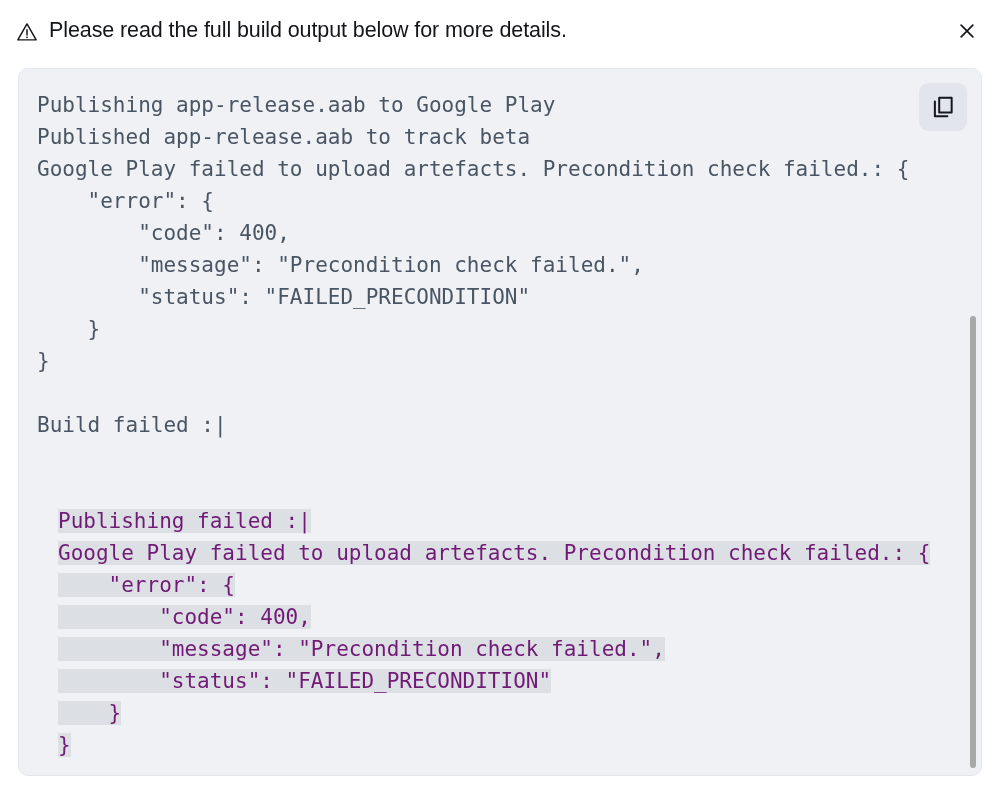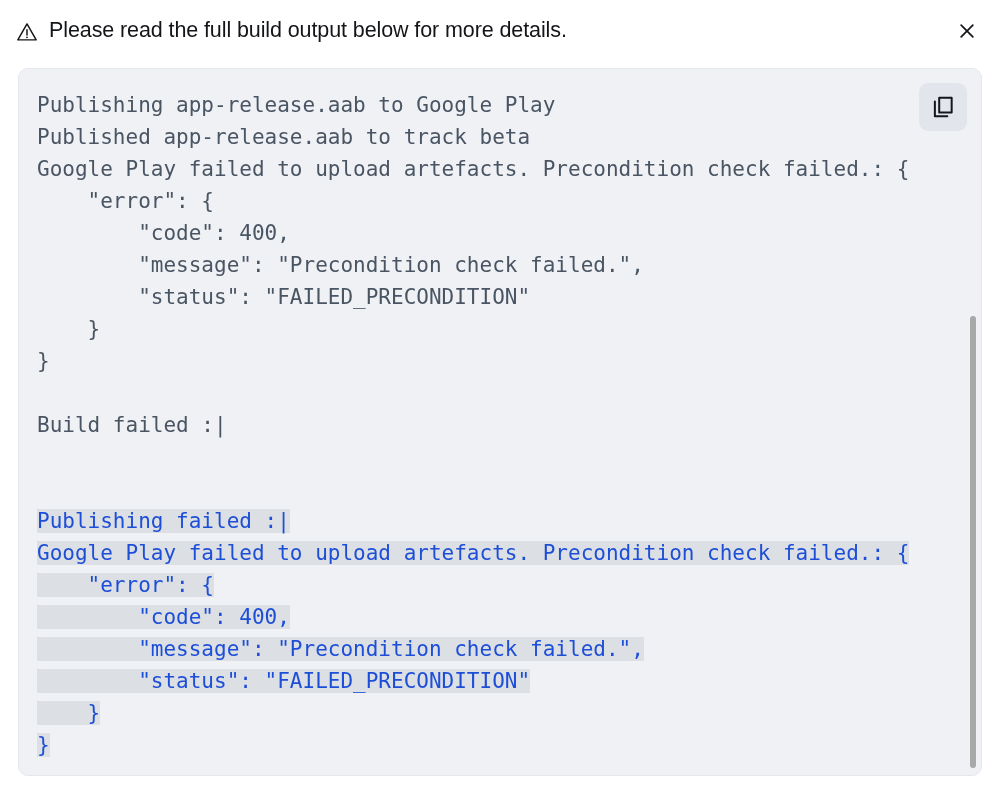--- a/index.html
+++ b/index.html
@@ -130,21 +130,22 @@
     height: 32px;
     white-space: pre;
   }
 
   .log-line .seg {
     display: inline;
   }
 
   .log-line.sel .seg {
     background: #dcdfe3;
-    color: #1d4ed8;
+    color: #701a75;
+    margin-left: 21px;
   }
 
   .log-line.blank {
     height: 32px;
   }
 
   
   .scrollbar-track {
     position: absolute;
     right: 3px;

